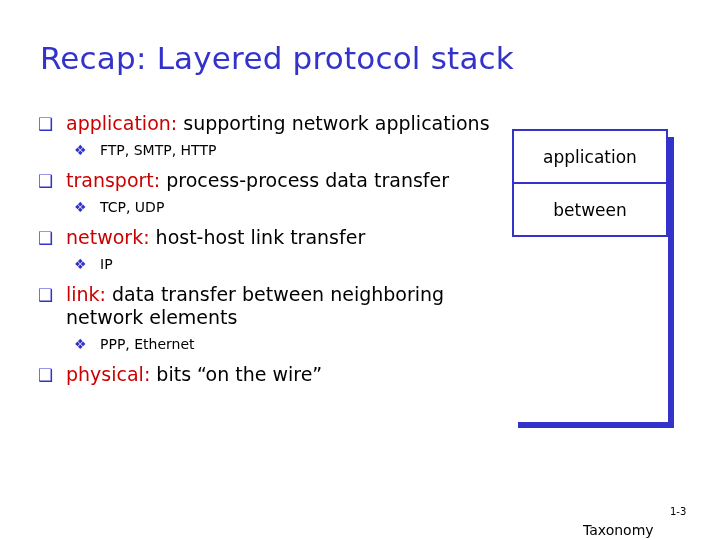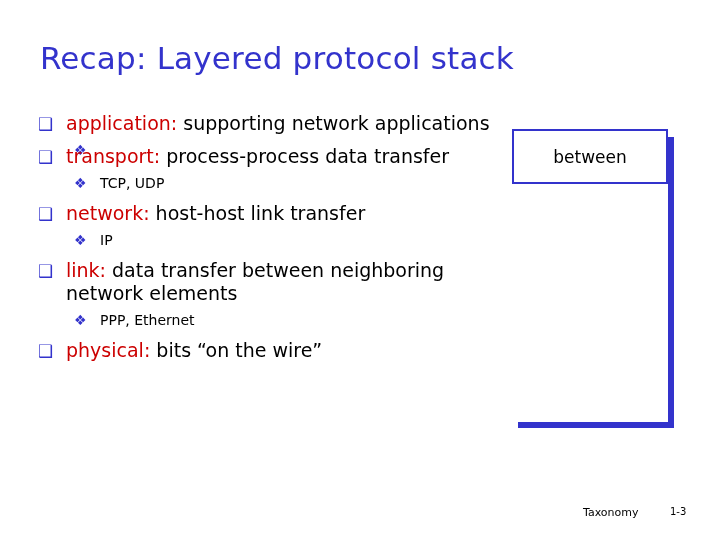--- a/index.html
+++ b/index.html
@@ -106,22 +106,22 @@
     position: absolute;
     left: 6px;
     top: 291px;
     width: 156px;
     height: 6px;
     background: #3333cc;
   }
   .footer-left {
     position: absolute;
     left: 583px;
-    top: 506px;
-    font-size: 11px;
+    top: 522px;
+    font-size: 14px;
     color: #000000;
   }
   .footer-right {
     position: absolute;
     left: 670px;
     top: 506px;
     font-size: 10px;
     color: #000000;
   }
 </style>
@@ -131,21 +131,21 @@
 <div class="slide">
 
   <div class="title">Recap: Layered protocol stack</div>
 
   <div class="content">
 
     <div class="bullet">
       <span class="marker">❑</span><span class="kw">application:</span><span> supporting network applications</span>
     </div>
     <div class="sub">
-      <span class="marker">❖</span>
+      <span class="marker">❖</span><span>FTP, SMTP, HTTP</span>
     </div>
 
     <div class="bullet">
       <span class="marker">❑</span><span class="kw">transport:</span><span> process-process data transfer</span>
     </div>
     <div class="sub">
       <span class="marker">❖</span><span>TCP, UDP</span>
     </div>
 
     <div class="bullet">
@@ -165,20 +165,23 @@
     <div class="bullet">
       <span class="marker">❑</span><span class="kw">physical:</span><span> bits “on the wire”</span>
     </div>
 
   </div>
 
   <div class="stack">
     <div class="shadow-right"></div>
     <div class="shadow-bottom"></div>
     <div class="layer">
+        <span>application</span>
+      </div>
+    <div class="layer">
         <span>between</span>
       </div>
   </div>
 
   <div class="footer-left">Taxonomy</div>
   <div class="footer-right">1-3</div>
 
 </div>
 
 </body></html>

